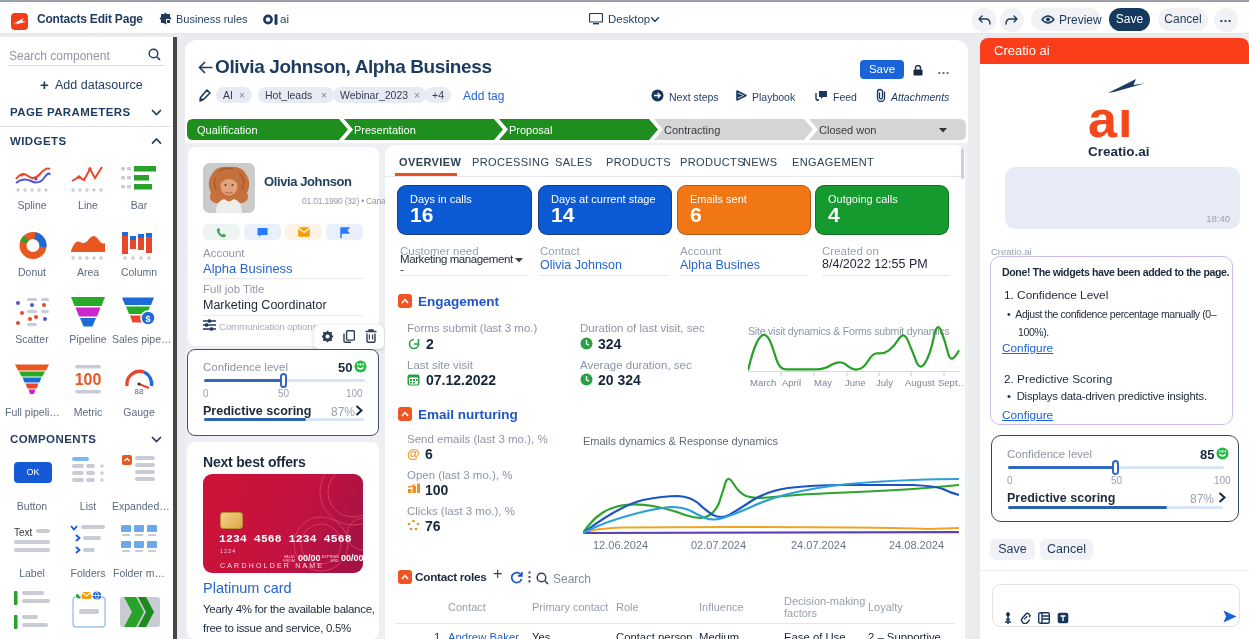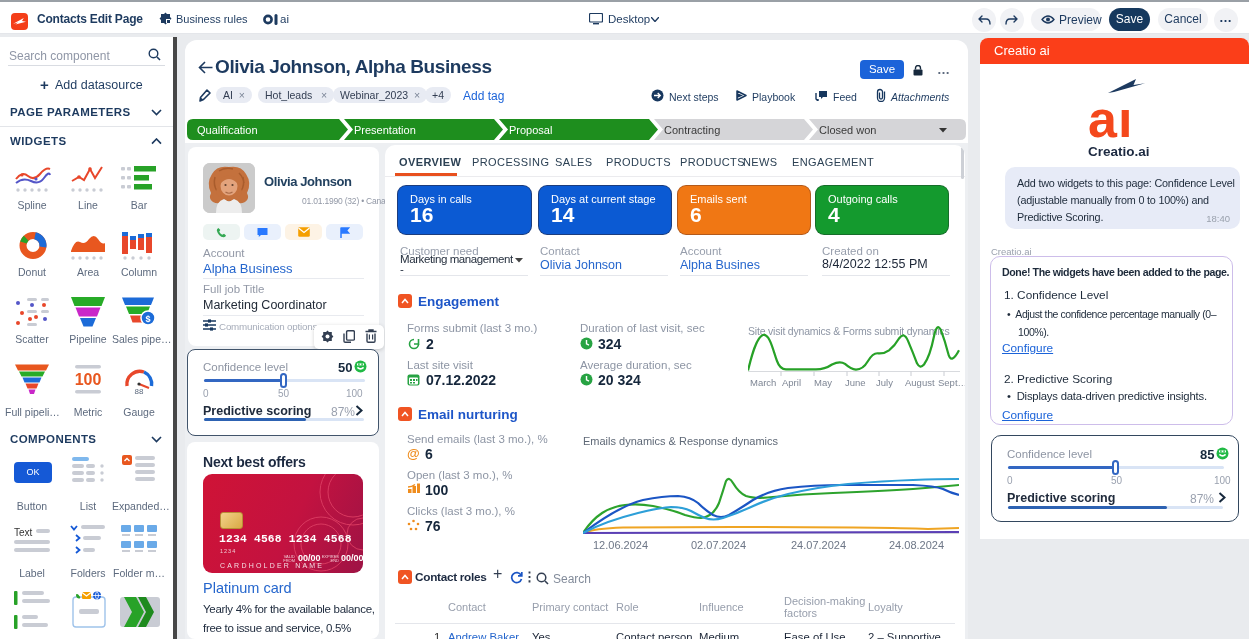--- a/index.html
+++ b/index.html
@@ -691,33 +691,32 @@
   <div class="th" style="left:483px;top:456px;">Loyalty</div>
   <div class="abs" style="left:10px;top:478px;width:560px;height:1px;background:#e4e6eb;"></div>
   <div class="abs" style="left:49px;top:486px;font-size:11.5px;color:#333;">1</div>
   <div class="abs" style="left:63px;top:486px;font-size:11.3px;color:#2566cd;text-decoration:underline;">Andrew Baker</div>
   <div class="abs" style="left:147px;top:486px;font-size:11.3px;color:#1c2637;">Yes</div>
   <div class="abs" style="left:231px;top:486px;font-size:11.3px;color:#1c2637;">Contact person</div>
   <div class="abs" style="left:314px;top:486px;font-size:11.3px;color:#1c2637;">Medium</div>
   <div class="abs" style="left:399px;top:486px;font-size:11.3px;color:#1c2637;">Ease of Use</div>
   <div class="abs" style="left:483px;top:486px;font-size:11.3px;color:#1c2637;">2 – Supportive</div>
 </div>
-<div class="abs" style="left:980px;top:38px;width:269px;height:501px;background:#fff;border-radius:8px 8px 0 0;overflow:hidden;">
+<div class="abs" style="left:980px;top:38px;width:269px;height:601px;background:#fff;border-radius:8px 8px 0 0;overflow:hidden;">
   <div class="abs" style="left:0;top:0;width:269px;height:26px;background:#fb3e19;">
       <div class="abs" style="left:14px;top:5px;color:#fff;font-size:13px;">Creatio ai</div>
     </div>
 
   <div class="abs" style="left:108px;top:51px;font-size:52px;font-weight:bold;color:#f4481c;letter-spacing:1px;font-family:'Liberation Sans',sans-serif;">aı</div>
   <svg class="abs" style="left:128px;top:40px;" width="37" height="15" viewBox="0 0 37 15">
       <path d="M0 15 L28 1 L25.5 7 L37 5.2 L6 14 Z" fill="#1d3a5f"></path>
     </svg>
   <div class="abs" style="left:108px;top:106px;font-size:13.5px;font-weight:bold;color:#1c2940;">Creatio.ai</div>
 
   <div class="abs" style="left:25px;top:129px;width:235px;height:62px;background:#e7ebf7;border-radius:10px;">
-    <div class="abs" style="left:12px;top:8px;font-size:10.8px;color:#1d2a3a;line-height:17px;white-space:nowrap;letter-spacing:-0.2px;">Add two widgets to this page: Confidence Level<br>(adjustable manually from 0 to 100%) and<br>Predictive Scoring.</div>
     <div class="abs" style="right:10px;bottom:5px;font-size:9.5px;color:#9aa1ad;">18:40</div>
   </div>
   <div class="abs" style="left:11px;top:208px;font-size:9.5px;color:#9aa1ad;">Creatio.ai</div>
 
   <div class="abs" style="left:10px;top:218px;width:243px;height:169px;background:#fff;border:1px solid #cdbdea;border-radius:10px;overflow:hidden;">
     <div class="abs" style="left:11px;top:9px;font-size:10.6px;font-weight:bold;color:#1d2a3a;white-space:nowrap;letter-spacing:-0.4px;">Done! The widgets have been added to the page.</div>
     <div class="abs" style="left:13px;top:31px;font-size:11.8px;color:#1d2a3a;">1. Confidence Level</div>
     <div class="abs" style="left:16px;top:48px;font-size:10.5px;color:#1d2a3a;line-height:18px;white-space:nowrap;letter-spacing:-0.4px;">• &nbsp;Adjust the confidence percentage manually (0–<br><span style="margin-left:11px;">100%).</span></div>
     <div class="abs" style="left:11px;top:84px;font-size:11.8px;color:#1b63d9;text-decoration:underline;">Configure</div>
     <div class="abs" style="left:13px;top:115px;font-size:11.8px;color:#1d2a3a;">2. Predictive Scoring</div>

